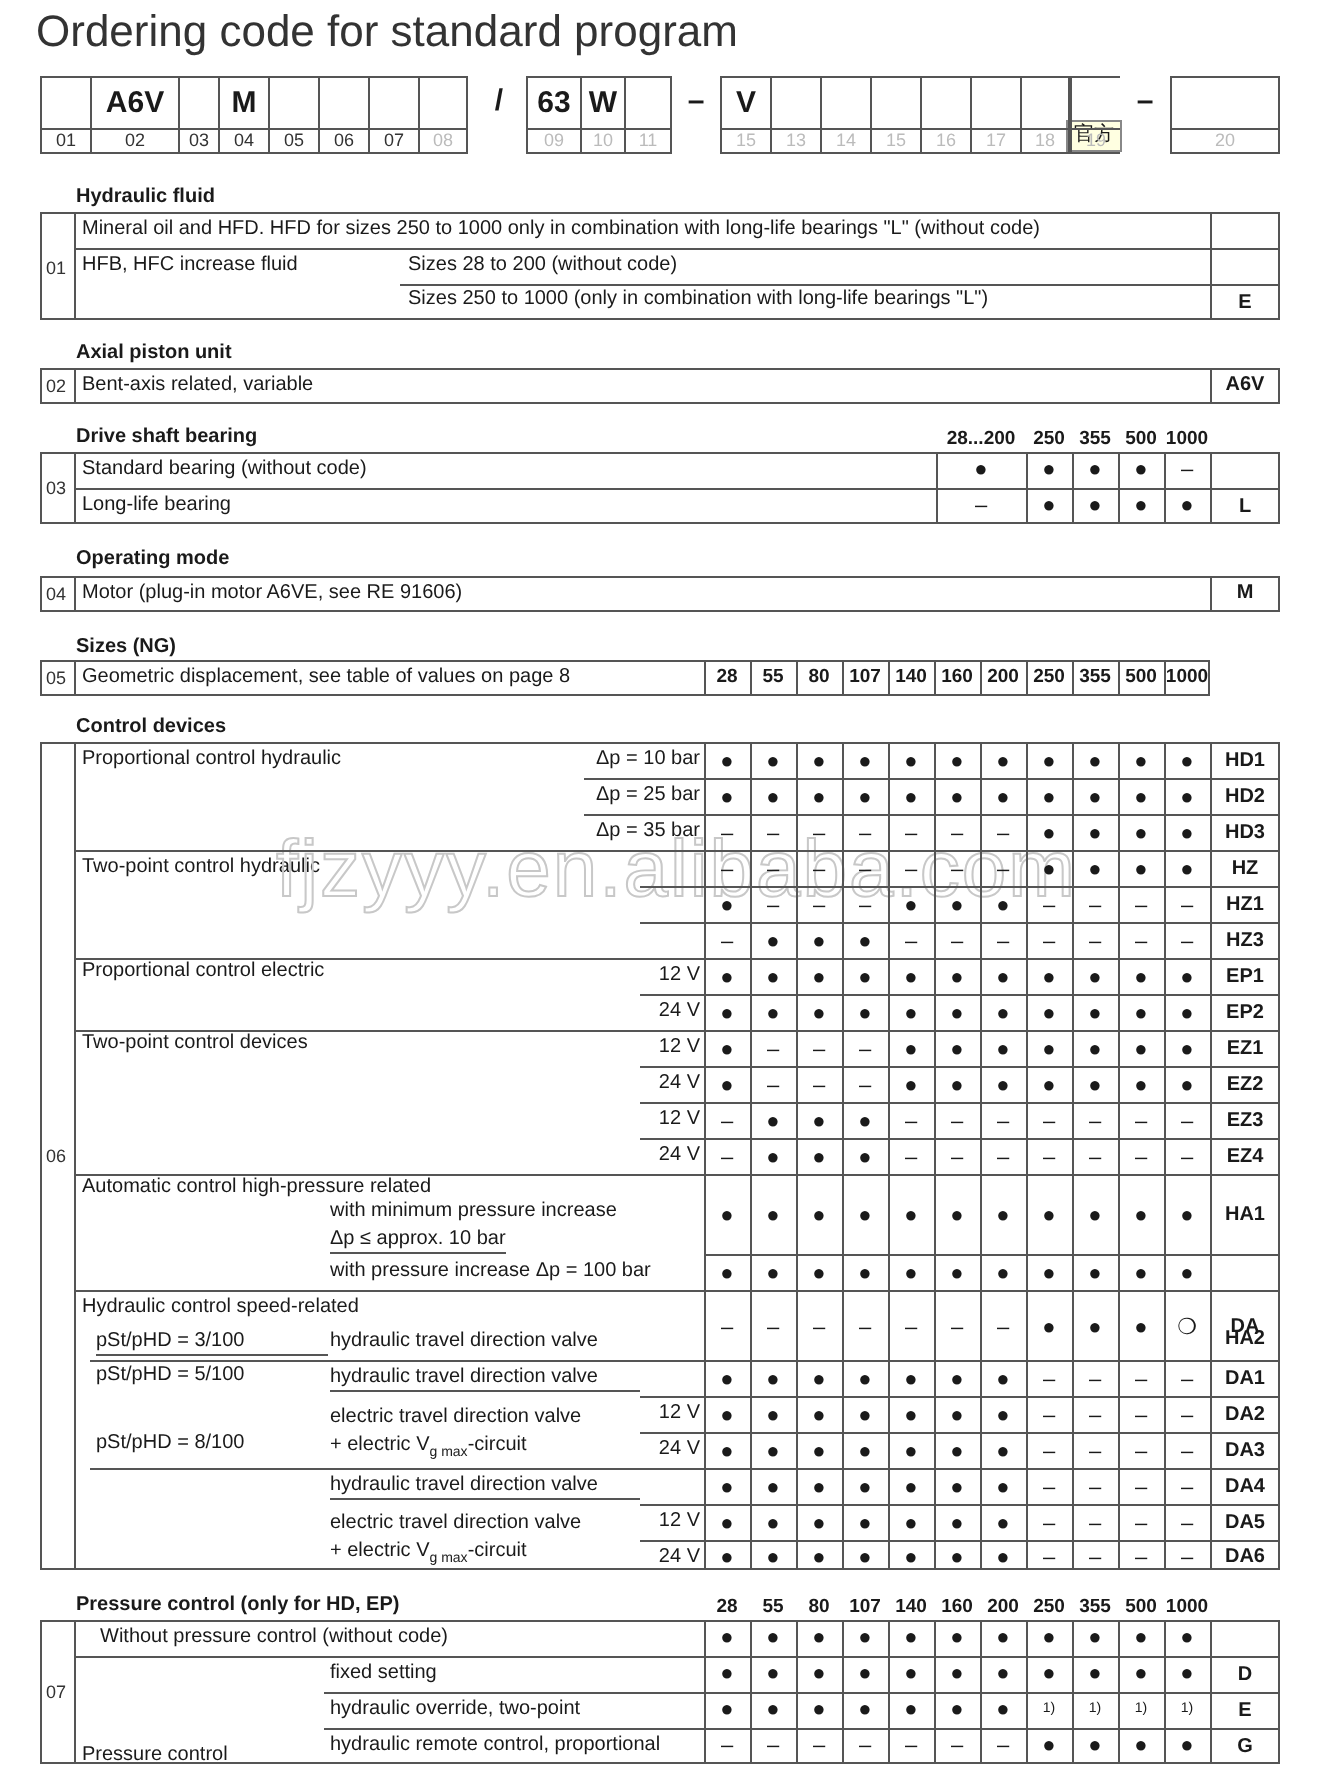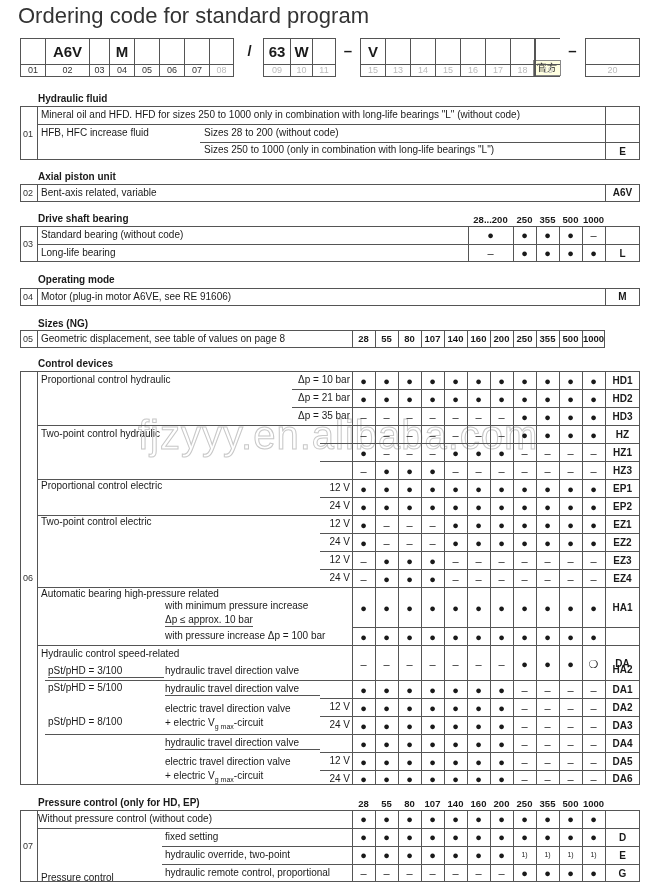--- a/index.html
+++ b/index.html
@@ -91,22 +91,22 @@
 
 <div class="sect-title" style="top:358px">Control devices</div>
 <div class="box" style="left:20px; top:371px; width:620px; height:414px"></div>
 <div class="vl" style="left:37px; top:371px; height:414px"></div>
 <div class="num" style="left:23px; top:573px">06</div>
 <div id="cd-rows"></div>
 <div id="cd-labels">
   <div class="txt" style="left:41px; top:374px">Proportional control hydraulic</div>
   <div class="txt" style="left:41px; top:428px">Two-point control hydraulic</div>
   <div class="txt" style="left:41px; top:480px">Proportional control electric</div>
-  <div class="txt" style="left:41px; top:516px">Two-point control electric</div>
-  <div class="txt" style="left:41px; top:588px">Automatic bearing high-pressure related</div>
+  <div class="txt" style="left:41px; top:516px">Two-point control devices</div>
+  <div class="txt" style="left:41px; top:588px">Automatic control high-pressure related</div>
   <div class="txt" style="left:165px; top:600px">with minimum pressure increase</div>
   <div class="txt ul" style="left:165px; top:614px">Δp ≤ approx. 10 bar</div>
   <div class="txt" style="left:165px; top:630px">with pressure increase Δp = 100 bar</div>
   <div class="txt" style="left:41px; top:648px">Hydraulic control speed-related</div>
   <div class="txt ul" style="left:48px; top:665px; width:116px">pSt/pHD = 3/100</div>
   <div class="txt" style="left:165px; top:665px">hydraulic travel direction valve</div>
   <div class="txt" style="left:48px; top:682px">pSt/pHD = 5/100</div>
   <div class="txt ul" style="left:165px; top:683px; width:155px">hydraulic travel direction valve</div>
   <div class="txt" style="left:165px; top:703px">electric travel direction valve</div>
   <div class="txt" style="left:165px; top:717px"><span>+ electric V</span><sub>g max</sub><span>-circuit</span></div>
@@ -114,21 +114,21 @@
   <div class="txt ul" style="left:165px; top:737px; width:155px">hydraulic travel direction valve</div>
   <div class="txt" style="left:165px; top:756px">electric travel direction valve</div>
   <div class="txt" style="left:165px; top:770px"><span>+ electric V</span><sub>g max</sub><span>-circuit</span></div>
 </div>
 
 <div class="sect-title" style="top:797px">Pressure control (only for HD, EP)</div>
 <div id="pc-headers"></div>
 <div class="box" style="left:20px; top:810px; width:620px; height:72px"></div>
 <div class="vl" style="left:37px; top:810px; height:72px"></div>
 <div class="num" style="left:23px; top:841px">07</div>
-<div class="txt" style="left:38px; top:813px">Without pressure control (without code)</div>
+<div class="txt" style="left:50px; top:813px">Without pressure control (without code)</div>
 <div class="txt" style="left:41px; top:872px">Pressure control</div>
 <div id="pc-rows"></div>
 
 <div class="watermark">fjzyyy.en.alibaba.com</div>
 
 <div class="codebox" style="left:20px; width:25px;"></div>
 <div class="codenum" style="left:20px; width:25px;">01</div>
 <div class="codebox" style="left:45px; width:44px;">A6V</div>
 <div class="codenum" style="left:45px; width:44px;">02</div>
 <div class="codebox" style="left:89px; width:20px;"></div>
@@ -243,21 +243,21 @@
 <div class="cell" style="left:421px; top:375px;">●</div>
 <div class="cell" style="left:444px; top:375px;">●</div>
 <div class="cell" style="left:467px; top:375px;">●</div>
 <div class="cell" style="left:490px; top:375px;">●</div>
 <div class="cell" style="left:513px; top:375px;">●</div>
 <div class="cell" style="left:536px; top:375px;">●</div>
 <div class="cell" style="left:559px; top:375px;">●</div>
 <div class="cell" style="left:582px; top:375px;">●</div>
 <div class="code" style="left:605px; top:375px;">HD1</div>
 <div class="hl" style="left:292px; top:389px; width:348px;"></div>
-<div class="txt" style="left:292px; top:392px; width:58px; text-align:right;">Δp = 21 bar</div>
+<div class="txt" style="left:292px; top:392px; width:58px; text-align:right;">Δp = 25 bar</div>
 <div class="cell" style="left:352px; top:393px;">●</div>
 <div class="cell" style="left:375px; top:393px;">●</div>
 <div class="cell" style="left:398px; top:393px;">●</div>
 <div class="cell" style="left:421px; top:393px;">●</div>
 <div class="cell" style="left:444px; top:393px;">●</div>
 <div class="cell" style="left:467px; top:393px;">●</div>
 <div class="cell" style="left:490px; top:393px;">●</div>
 <div class="cell" style="left:513px; top:393px;">●</div>
 <div class="cell" style="left:536px; top:393px;">●</div>
 <div class="cell" style="left:559px; top:393px;">●</div>

